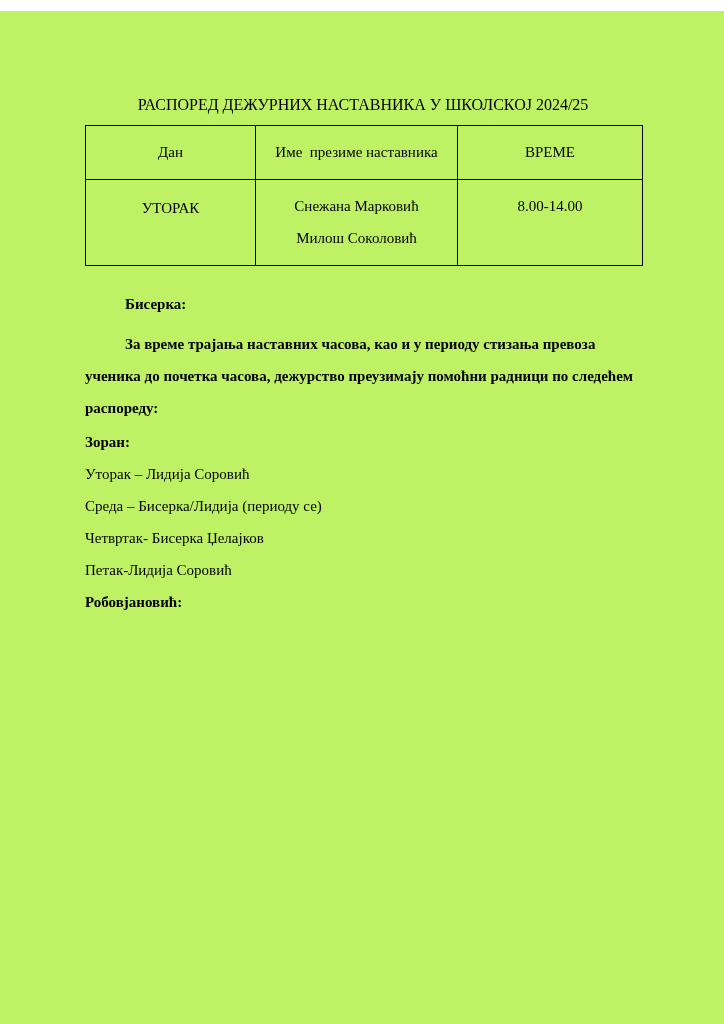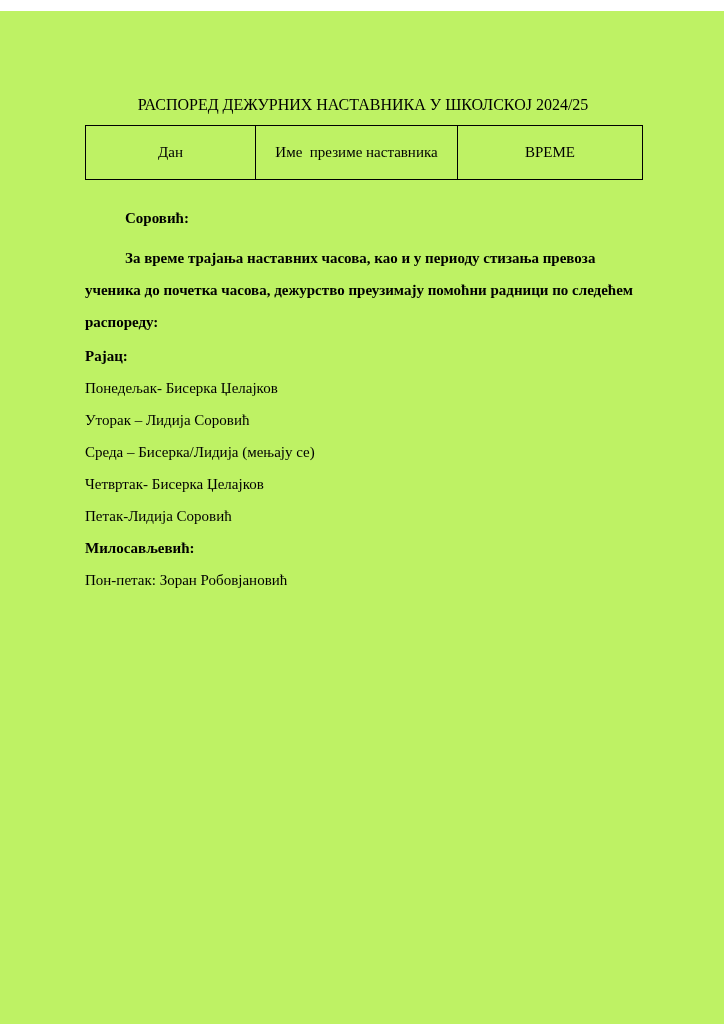--- a/index.html
+++ b/index.html
@@ -79,31 +79,39 @@
       <col style="width:185px">
     </colgroup>
     <thead>
       <tr>
         <th>Дан</th>
         <th>Име  презиме наставника</th>
         <th>ВРЕМЕ</th>
       </tr>
     </thead>
     <tbody id="schedule-body">
+        <tr class="row-std">
+          <td class="day-cell">
+            <div class="day-line">УТОРАК</div>
+          </td>
+          <td class="">
+            <div class="name-line">Снежана Марковић</div>
+            <div class="name-line">Милош Соколовић</div>
+          </td>
+          <td class="">8.00-14.00</td>
+        </tr>
       </tbody>
   </table>
 
   <div class="notes">
-    <p class="bold indent">Соровић:</p>
+    <p class="bold indent">Бисерка:</p>
     <p class="bold indent note-paragraph">За време трајања наставних часова, као и у периоду стизања превоза ученика до почетка часова, дежурство преузимају помоћни радници по следећем распореду:</p>
 
-    <p class="bold">Рајац:</p>
-    <p>Понедељак- Бисерка Џелајков</p>
+    <p class="bold">Зоран:</p>
     <p>Уторак – Лидија Соровић</p>
-    <p>Среда – Бисерка/Лидија (мењају се)</p>
+    <p>Среда – Бисерка/Лидија (периоду се)</p>
     <p>Четвртак- Бисерка Џелајков</p>
     <p>Петак-Лидија Соровић</p>
 
-    <p class="bold">Милосављевић:</p>
-    <p>Пон-петак: Зоран Робовјановић</p>
+    <p class="bold">Робовјановић:</p>
   </div>
 
 </div>
 
 </body></html>

